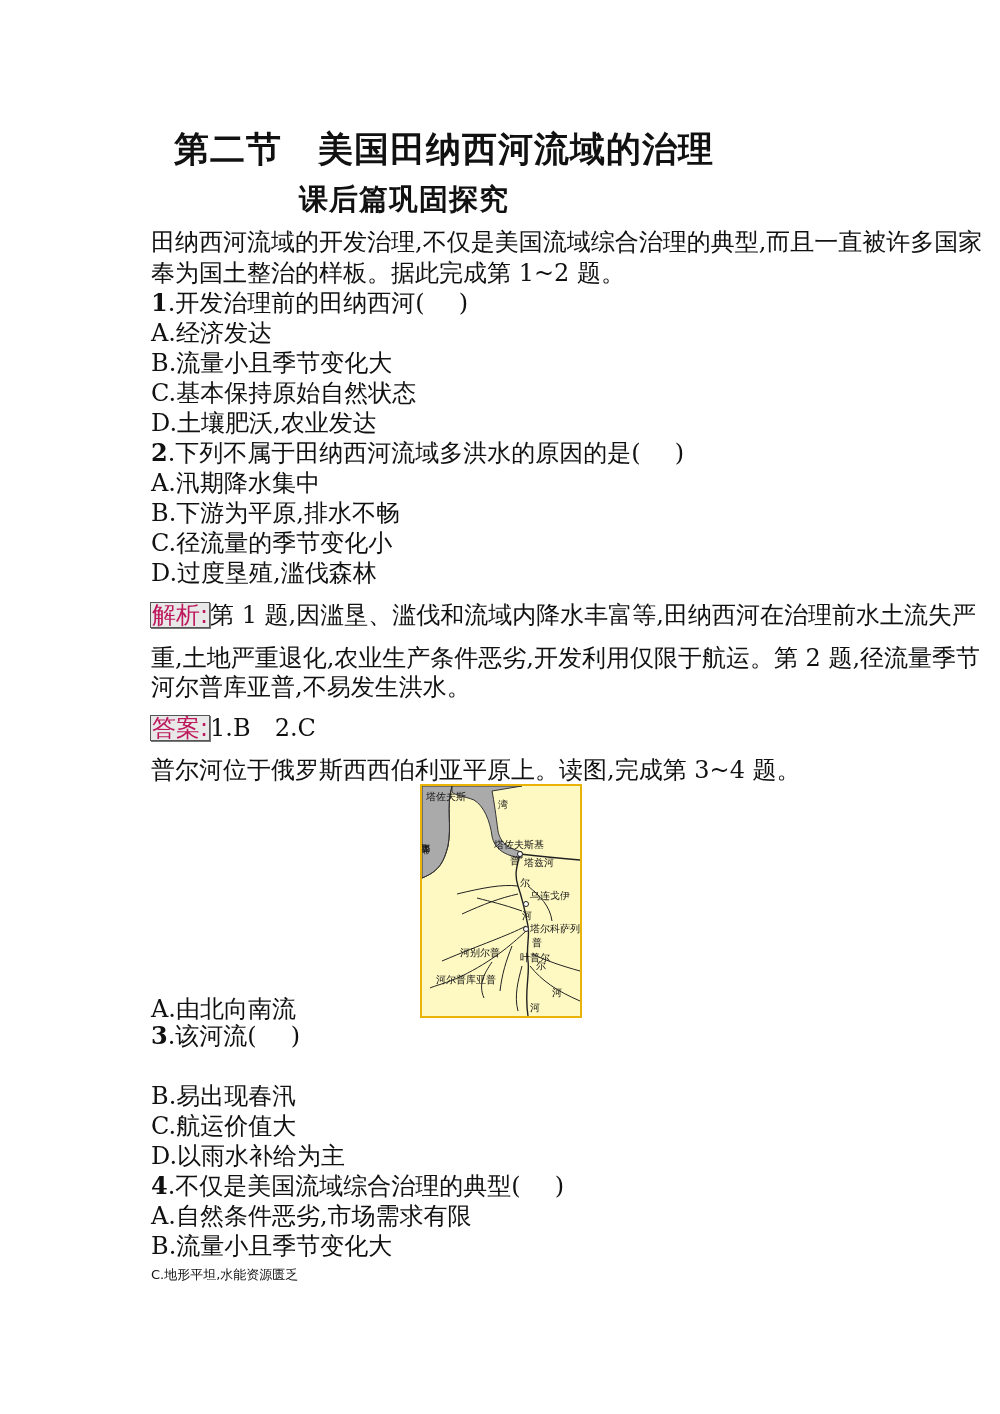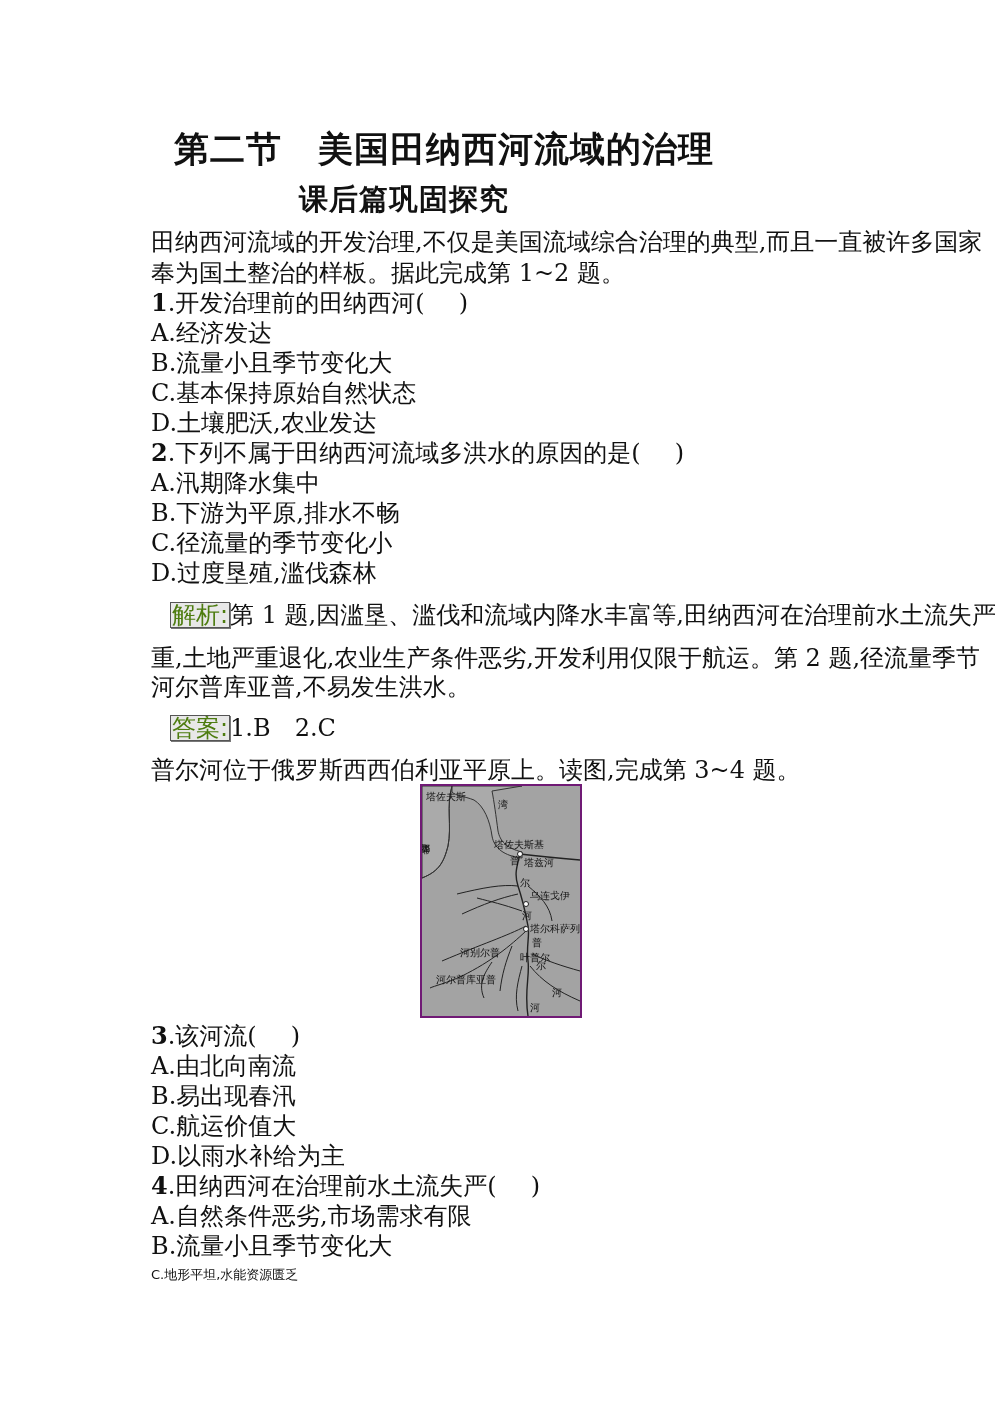--- a/index.html
+++ b/index.html
@@ -2,22 +2,22 @@
 <html><head>
 <meta charset="utf-8">
 <style>
   html,body{margin:0;padding:0;background:#fff;}
   body{width:1000px;height:1414px;position:relative;overflow:hidden;font-family:"DejaVu Serif","Liberation Serif",serif;color:#111;}
   .title{position:absolute;left:0;width:888px;top:126px;text-align:center;font-family:"DejaVu Sans","Liberation Sans",sans-serif;font-size:35px;font-weight:bold;letter-spacing:1px;}
   .subtitle{position:absolute;left:0;width:808px;top:180px;text-align:center;font-family:"DejaVu Sans","Liberation Sans",sans-serif;font-size:29px;font-weight:bold;letter-spacing:1px;}
   .line{position:absolute;left:151px;font-size:24px;line-height:24px;white-space:nowrap;}
   .qnum{font-weight:bold;}
   .blank{display:inline-block;width:34px;}
-  .tag{display:inline-block;border:1px solid #555;background:#e8e8e8;color:#4d7c0f;font-family:"DejaVu Sans","Liberation Sans",sans-serif;padding:0 1px;line-height:24px;box-shadow:1px 1px 0 #777;margin-left:20px;}
-  .map{position:absolute;left:420px;top:784px;width:158px;height:230px;border:2px solid #701a75;background:#a3a3a3;overflow:hidden;text-align:right;}
+  .tag{display:inline-block;border:1px solid #555;background:#e8e8e8;color:#be185d;font-family:"DejaVu Sans","Liberation Sans",sans-serif;padding:0 1px;line-height:24px;box-shadow:1px 1px 0 #777;}
+  .map{position:absolute;left:420px;top:784px;width:158px;height:230px;border:2px solid #eab308;background:#fef9c3;overflow:hidden;text-align:right;}
 </style>
 </head>
 <body>
 
 <div class="title">第二节　美国田纳西河流域的治理</div>
 <div class="subtitle">课后篇巩固探究</div>
 
 <div class="line" style="top:230px">田纳西河流域的开发治理,不仅是美国流域综合治理的典型,而且一直被许多国家</div>
 <div class="line" style="top:261px">奉为国土整治的样板。据此完成第 1~2 题。</div>
 
@@ -87,21 +87,21 @@
       <text x="98" y="175">叶普尔</text>
       <text x="108" y="225">河</text>
     </g>
     <g font-size="10" font-family="DejaVu Sans, sans-serif" fill="#111">
       <text x="3" y="50" writing-mode="tb">鄂毕湾</text>
     </g>
   </svg>
 </div>
 
 <div class="line" style="top:1024px"><span class="qnum">3</span><span>.该河流(</span><span class="blank"></span><span>)</span></div>
-<div class="line" style="top:1054px">A.由北向南流</div>
+<div class="line" style="top:997px">A.由北向南流</div>
 <div class="line" style="top:1084px">B.易出现春汛</div>
 <div class="line" style="top:1114px">C.航运价值大</div>
 <div class="line" style="top:1144px">D.以雨水补给为主</div>
 
-<div class="line" style="top:1174px"><span class="qnum">4</span><span>.田纳西河在治理前水土流失严(</span><span class="blank"></span><span>)</span></div>
+<div class="line" style="top:1174px"><span class="qnum">4</span><span>.不仅是美国流域综合治理的典型(</span><span class="blank"></span><span>)</span></div>
 <div class="line" style="top:1204px">A.自然条件恶劣,市场需求有限</div>
 <div class="line" style="top:1234px">B.流量小且季节变化大</div>
 <div class="line" style="top:1263px;font-family:'DejaVu Sans','Liberation Sans',sans-serif;font-size:13px">C.地形平坦,水能资源匮乏</div>
 
 </body></html>

